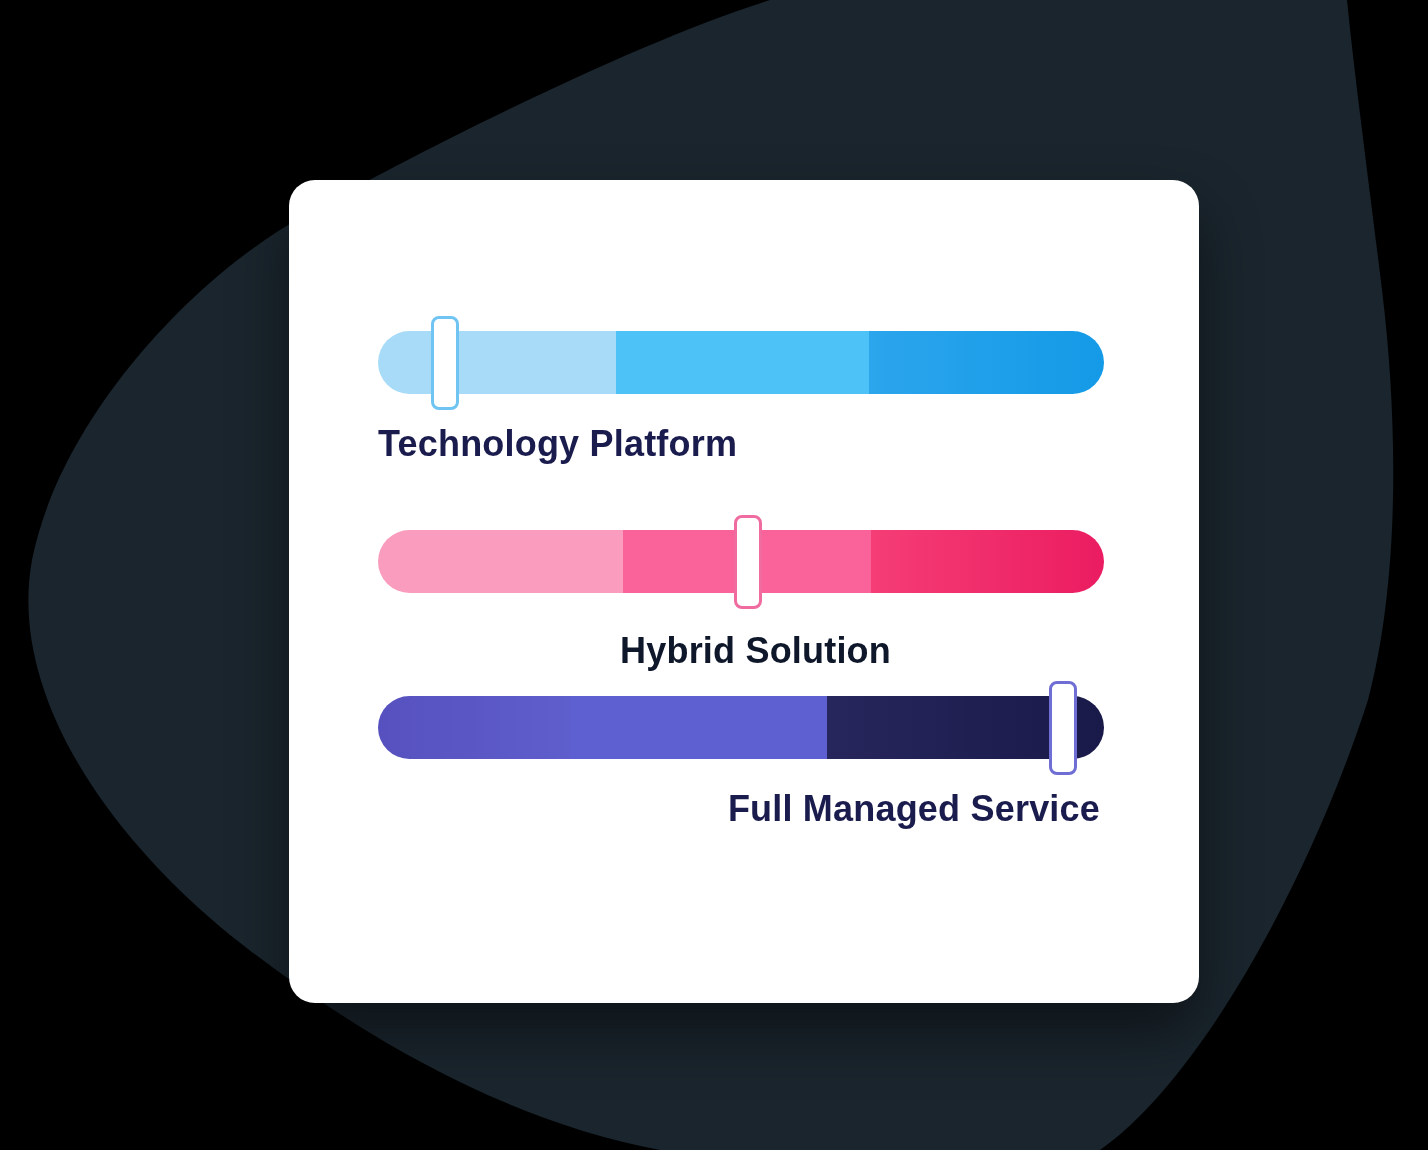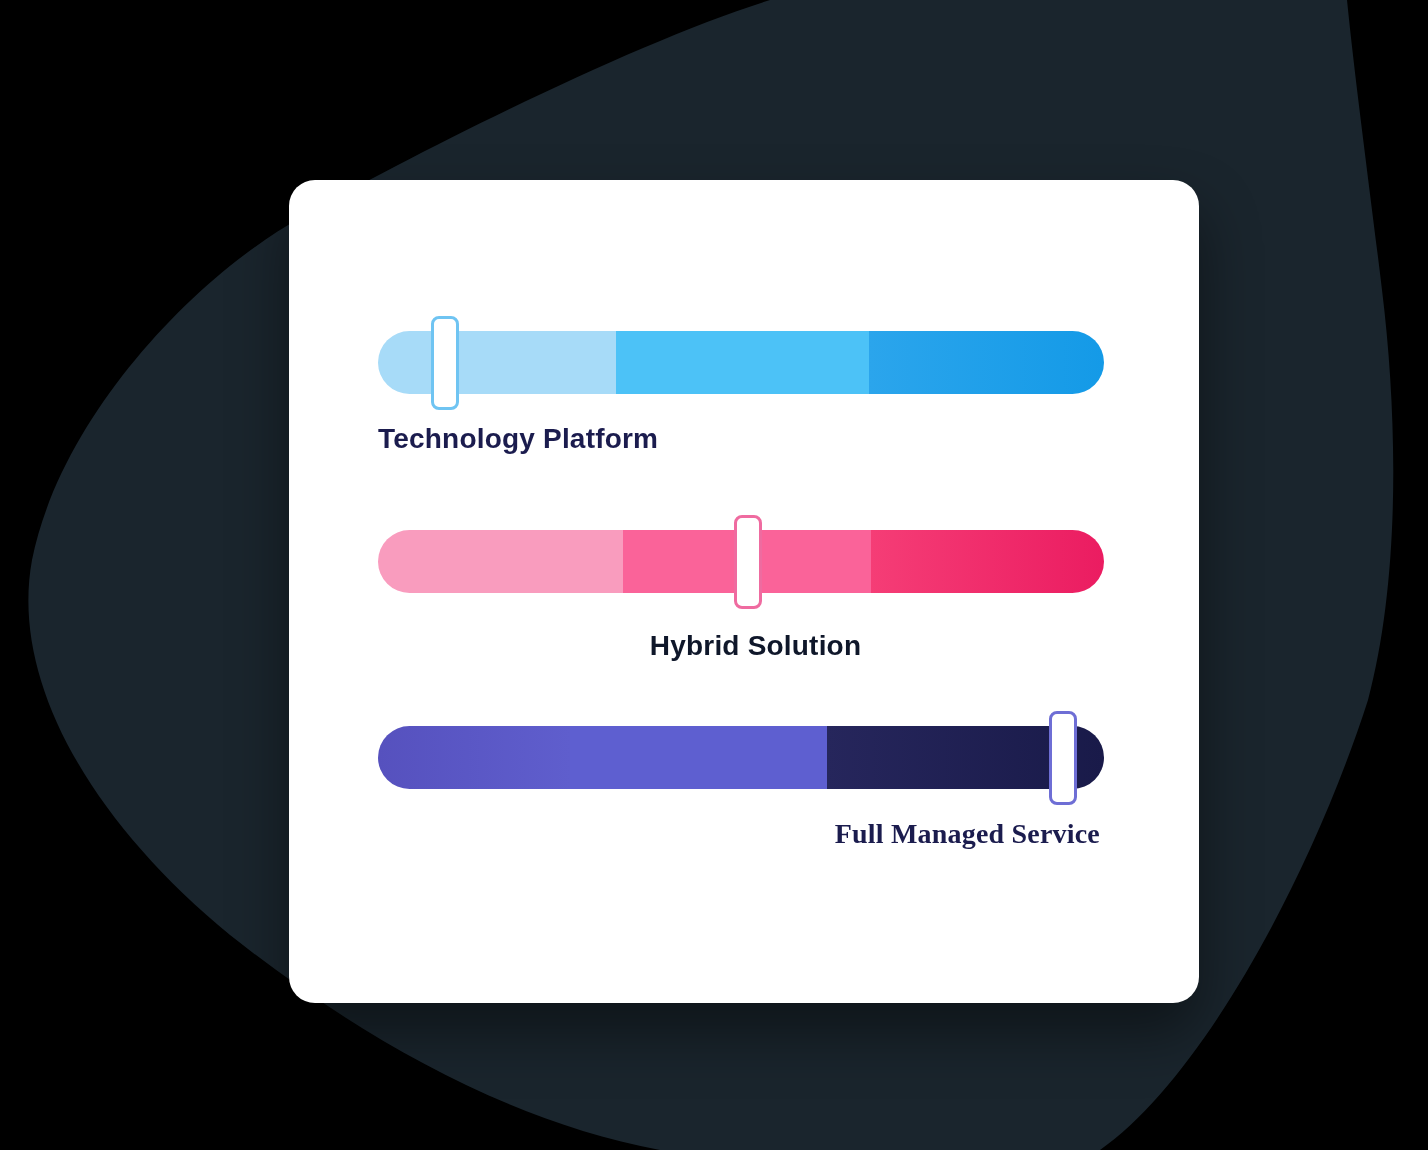--- a/index.html
+++ b/index.html
@@ -25,21 +25,21 @@
     box-shadow: 0 30px 60px rgba(0,0,0,0.45);
   }
   .slider-row {
     position: absolute;
     left: 89px;
     width: 726px;
     height: 160px;
   }
   .slider-row:nth-of-type(1) { top: 136px; }
   .slider-row:nth-of-type(2) { top: 335px; }
-  .slider-row:nth-of-type(3) { top: 531px; font-family: Liberation Serif, serif; }
+  .slider-row:nth-of-type(3) { top: 501px; }
   .track {
     position: absolute;
     top: 15px;
     left: 0;
     width: 100%;
     height: 63px;
     border-radius: 32px;
     overflow: hidden;
     display: flex;
   }
@@ -52,21 +52,21 @@
     background: #ffffff;
     border: 3px solid #ccc;
     border-radius: 8px;
     box-sizing: border-box;
     transform: translateX(-50%);
     z-index: 2;
   }
   .label {
     position: absolute;
     top: 107px;
-    font-size: 28px;
+    font-size: 36px;
     font-weight: 700;
     letter-spacing: 0.2px;
     white-space: nowrap;
   }
   .slider-row:nth-of-type(2) .label { top: 115px; }
   .label.align-left   { left: 0; }
   .label.align-center { left: 52%; transform: translateX(-50%); }
   .label.align-right  { right: 4px; }
 </style>
 </head>

